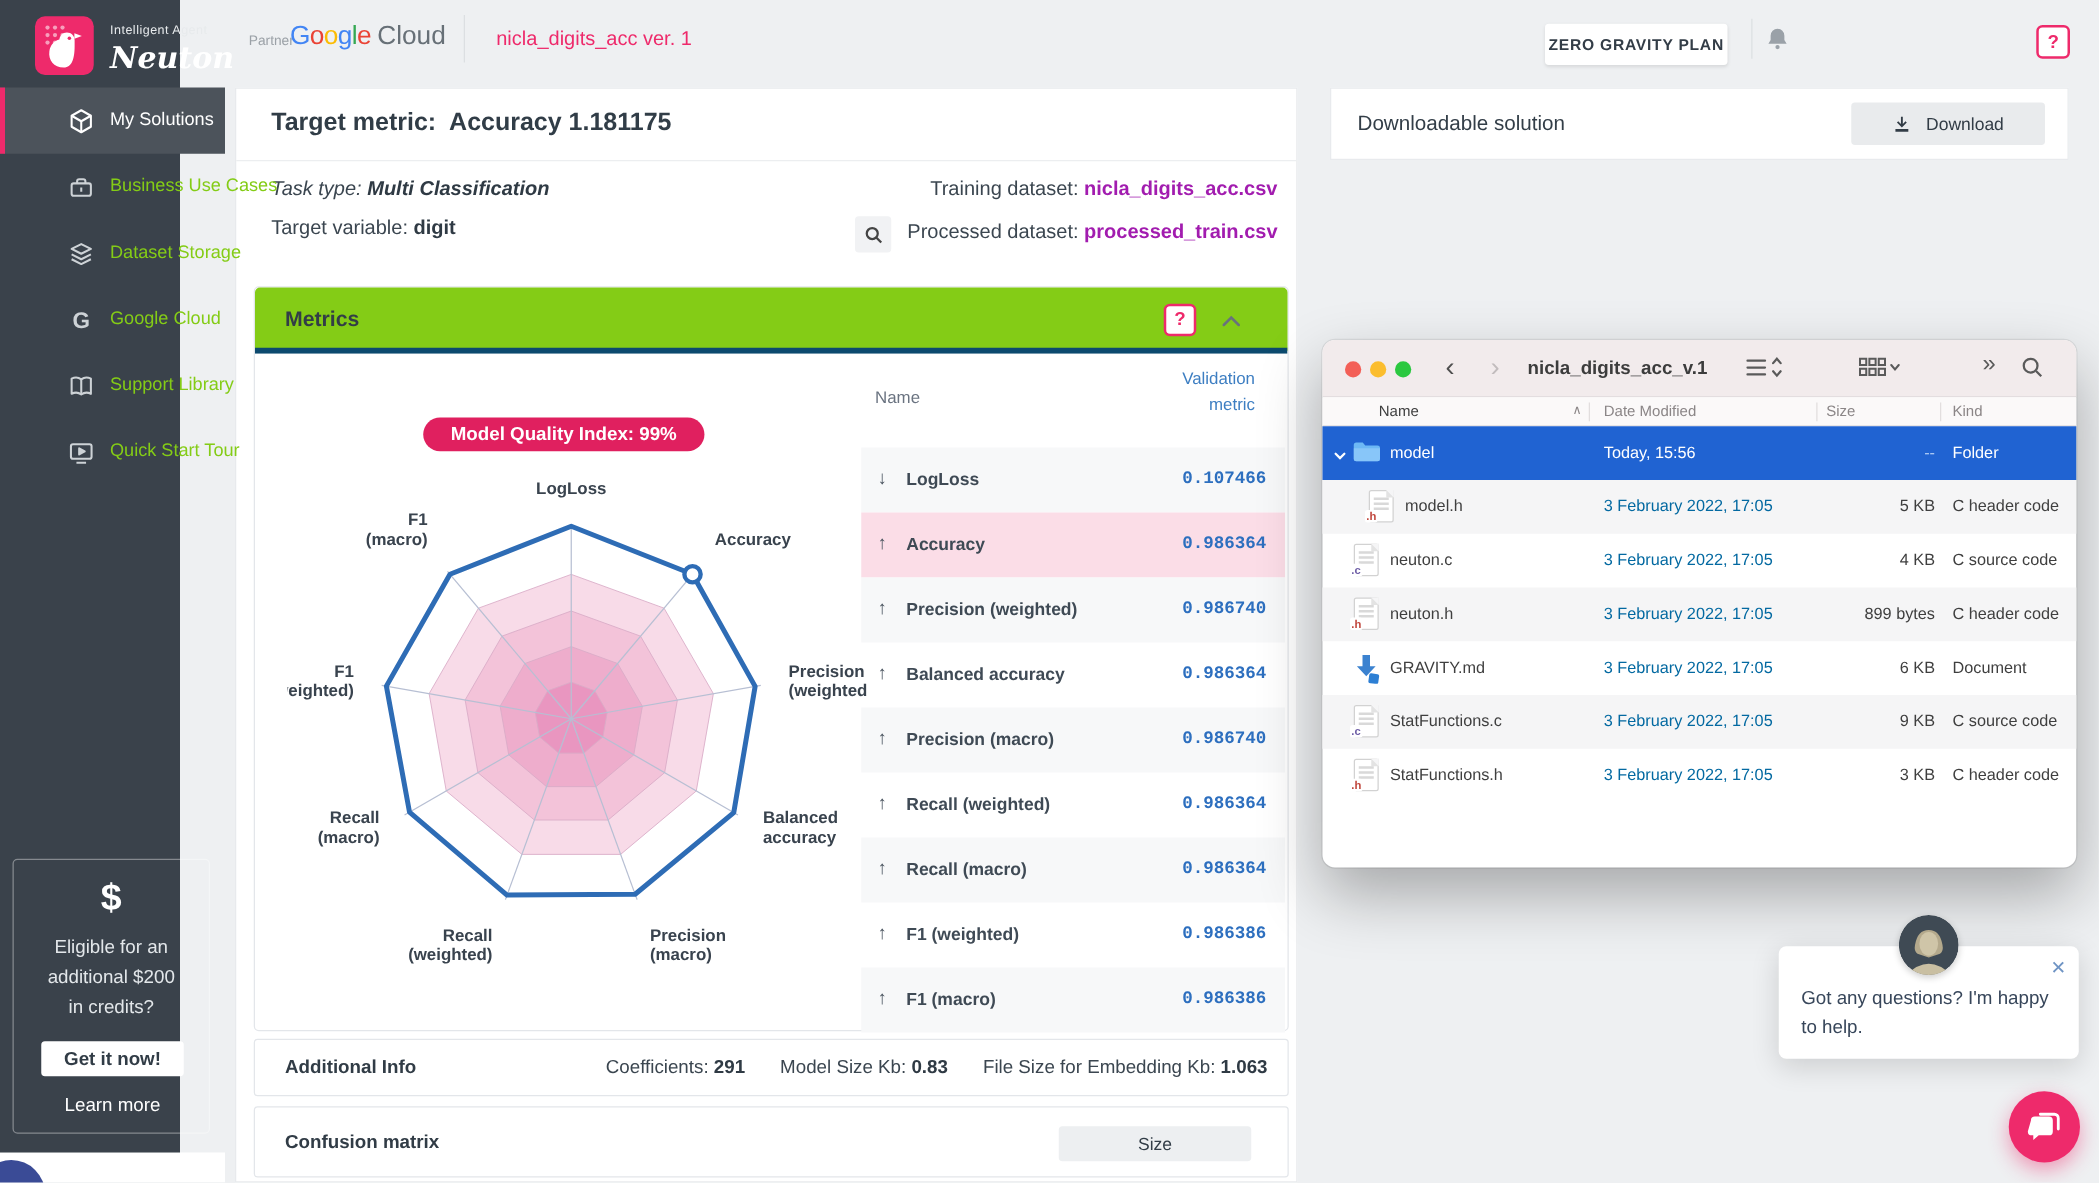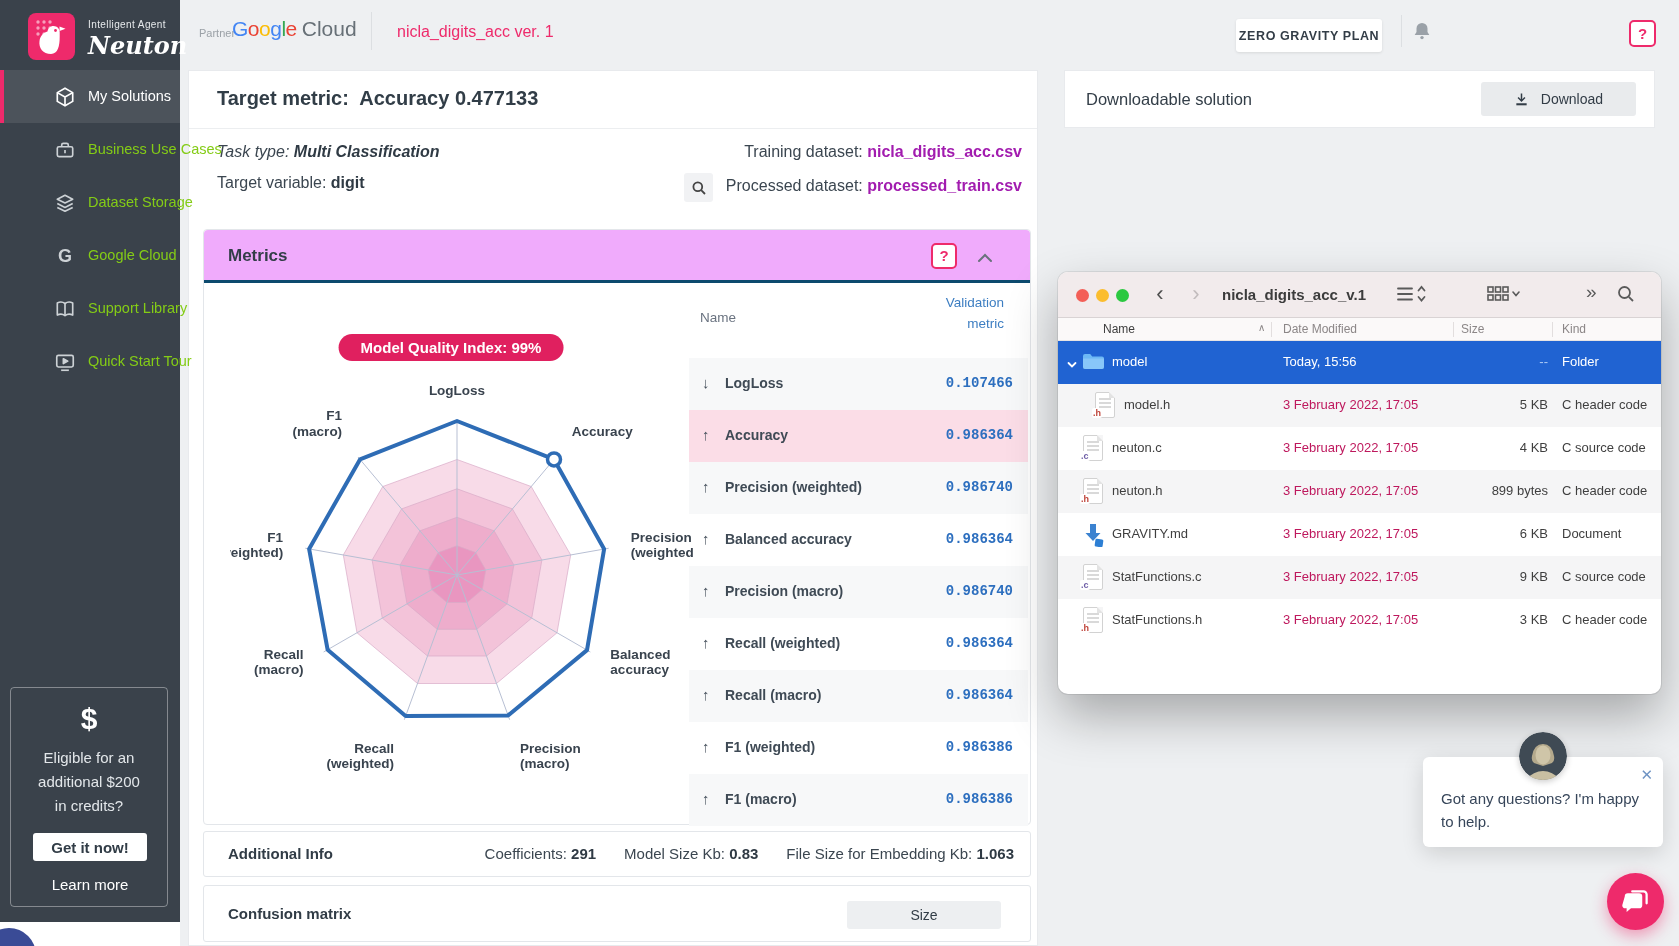--- a/index.html
+++ b/index.html
@@ -1,21 +1,21 @@
 <!DOCTYPE html>
 <html style="--brand-pink: #ee2a6b; --value-blue: #2d6fbf; --selected-blue: #2063d2; --folder-blue: #51aaf1; --sidebar-dark: #3a424b; --google-blue: #4285F4; --google-red: #EA4335; --google-yellow: #FBBC05; --google-green: #34A853;"><head>
 <meta charset="utf-8">
 <style>
   * { margin:0; padding:0; box-sizing:border-box; }
   html,body { width:1679px; height:946px; }
   body { font-family:"Liberation Sans", sans-serif; background:#eef0f2; position:relative; overflow:hidden; color:#3b4650; }
   #app { position:absolute; inset:0; }
 
   
-  .sidebar { position:absolute; left:0; top:0; width:180px; height:922px; background:var(--sidebar-dark); z-index:5; }
+  .sidebar { position:absolute; left:0; top:0; width:144px; height:922px; background:var(--sidebar-dark); z-index:5; }
   .sidebar-bottom { position:absolute; left:0; top:922px; width:180px; height:24px; background:#fff; }
   .corner-blob { position:absolute; left:-18px; top:928px; width:54px; height:54px; border-radius:50%; background:#3a4b96; }
   .logo-block { position:absolute; left:28px; top:13px; }
   .logo-square { width:47px; height:47px; border-radius:8px; background:var(--brand-pink); position:absolute; }
   .logo-texts { position:absolute; left:60px; top:6px; white-space:nowrap; }
   .logo-small { color:#e7eaec; font-size:10px; letter-spacing:.4px; }
   .logo-name { color:#fff; font-family:"DejaVu Serif", serif; font-style:italic; font-weight:700; font-size:24px; margin-top:1px; }
   .nav-item { position:absolute; left:0; width:180px; height:53px; cursor:pointer; }
   .nav-item .nv-ic { position:absolute; left:54px; top:16px; width:22px; height:22px; color:#cdd2d6; }
   .nav-item .nv-lb { position:absolute; left:88px; top:0; line-height:53px; font-size:14.5px; color:#84cc16; white-space:nowrap; }
@@ -50,21 +50,21 @@
   .task-line b { color:#2f3a44; }
   .t1 { top:72px;font-style:italic; } .t2 { top:103px; }
   .ds-line { position:absolute; right:15px; font-size:16px; color:#3b4650; white-space:nowrap; }
   .ds1 { top:72px; } .ds2 { top:106px; }
   .ds-line b { color:#a21caf; }
   .search-btn { position:absolute; left:495px; top:102px; width:29px; height:29px; background:#f1f2f4; border:none; border-radius:3px; cursor:pointer; color:#444; }
   .search-btn svg { margin-top:3px; }
 
   
   .metrics-panel { position:absolute; left:14px; top:158px; width:828px; height:596px; border:1px solid #e3e6ea; border-radius:4px; background:#fff; }
-  .metrics-head { position:absolute; left:0; top:0; width:100%; height:53px; background:#f0abfc; border-bottom:3px solid #0c4a6e; border-radius:4px 4px 0 0; }
+  .metrics-head { position:absolute; left:0; top:0; width:100%; height:53px; background:#84cc16; border-bottom:5px solid #0c4a6e; border-radius:4px 4px 0 0; }
   .metrics-title { position:absolute; left:24px; top:16px; font-size:17px; font-weight:600; color:#323d47; }
   .help-metrics { left:727px; top:13px; width:26px; height:26px; line-height:22px; position:absolute; }
   .collapse-ic { position:absolute; left:772px; top:20px; width:18px; height:12px; color:#69727c; cursor:pointer; }
   .badge { position:absolute; left:247px; top:104px; transform:translateX(-50%); background:#e0205f; color:#fff; font-size:15px; font-weight:700; padding:5px 22px; border-radius:14px; white-space:nowrap; }
   #radar { position:absolute; left:26px; top:132px; }
 
   
   .tbl-name-h { position:absolute; left:496px; top:80px; font-size:13.5px; color:#6a7380; }
   .tbl-val-h { position:absolute; right:26px; top:62px; width:92px; text-align:right; font-size:13.5px; line-height:21px; color:#3d7ec2; }
   .m-row { position:absolute; left:485px; right:2px; height:52px; }
@@ -109,21 +109,21 @@
   .fc-div { position:absolute; top:4px; width:1px; height:15px; background:#e2dede; }
   .d1 { left:213px; } .d2 { left:395px; } .d3 { left:494px; }
   .f-row { position:absolute; left:0; width:100%; height:43px; font-size:13px; color:#3f3f3f; cursor:default; }
   .fr0{top:69px}.fr1{top:112px}.fr2{top:155px}.fr3{top:198px}.fr4{top:241px}.fr5{top:284px}.fr6{top:327px}
   .f-row.stripe { background:#f5f5f6; }
   .f-row.selected { background:var(--selected-blue); color:#fff; }
   .f-row.selected .f-date, .f-row.selected .f-kind { color:#fff; }
   .f-row.selected .f-size { color:#aecbf5; }
   .f-name { position:absolute; left:54px; top:13px; }
   .f-name.child { left:66px; }
-  .f-date { position:absolute; left:225px; top:13px; color:#be185d; }
+  .f-date { position:absolute; left:225px; top:13px; color:#0369a1; }
   .f-size { position:absolute; left:380px; width:110px; text-align:right; top:13px; }
   .f-kind { position:absolute; left:504px; top:13px; }
   .f-chev { position:absolute; left:9px; top:16px; color:#fff; }
   .folder-ic { position:absolute; left:24px; top:12px; width:23px; height:18px; }
   .doc-ic { position:absolute; left:25px; top:8px; width:20px; height:26px; background:#fff; border:1px solid #d2d2d2; border-radius:2px; }
   .doc-ic.child { left:37px; }
   .doc-ic::before { content:""; position:absolute; right:-1px; top:-1px; border-style:solid; border-width:0 6px 6px 0; border-color:transparent #f5f5f6 #e3e3e3 transparent; }
   .doc-ic .lines { position:absolute; left:3px; top:5px; width:12px; height:1.5px; background:#d9d9d9; box-shadow:0 4px 0 #d9d9d9, 0 8px 0 #d9d9d9; }
   .doc-badge { position:absolute; left:-4px; bottom:-1px; font-size:9px; font-weight:700; background:#fff; padding:0 1px; border-radius:2px; }
   .doc-badge.h { color:#c0453b; } .doc-badge.c { color:#6f5fa7; }
@@ -248,21 +248,21 @@
         <path d="M12 4 a5.5 5.5 0 0 1 5.5 5.5 V13 l1.8 3 H4.7 l1.8 -3 V9.5 A5.5 5.5 0 0 1 12 4 Z"></path>
         <circle cx="12" cy="18.6" r="1.7"></circle>
       </svg>
   </span>
   <div class="help-box help-top">?</div>
 
   <div class="main-panel">
     <div class="mp-header">
       <div class="mp-title">
         <span>Target metric:</span>&nbsp;
-        <span>Accuracy 0.477133</span>
+        <span>Accuracy 1.181175</span>
       </div>
     </div>
     <div class="task-line t1"><span>Task type:</span> <b>Multi Classification</b></div>
     <div class="task-line t2"><span>Target variable:</span> <b>digit</b></div>
     <div class="ds-line ds1"><span>Training dataset:</span> <b>nicla_digits_acc.csv</b></div>
     <div class="ds-line ds2"><span>Processed dataset:</span> <b>processed_train.csv</b></div>
     <button class="search-btn">
       <span><svg width="16" height="16" viewBox="0 0 16 16" fill="none" stroke="currentColor" stroke-width="1.8">
             <circle cx="6.8" cy="6.8" r="4.4"></circle>
             <path d="M10.2 10.2 L14 14"></path>

